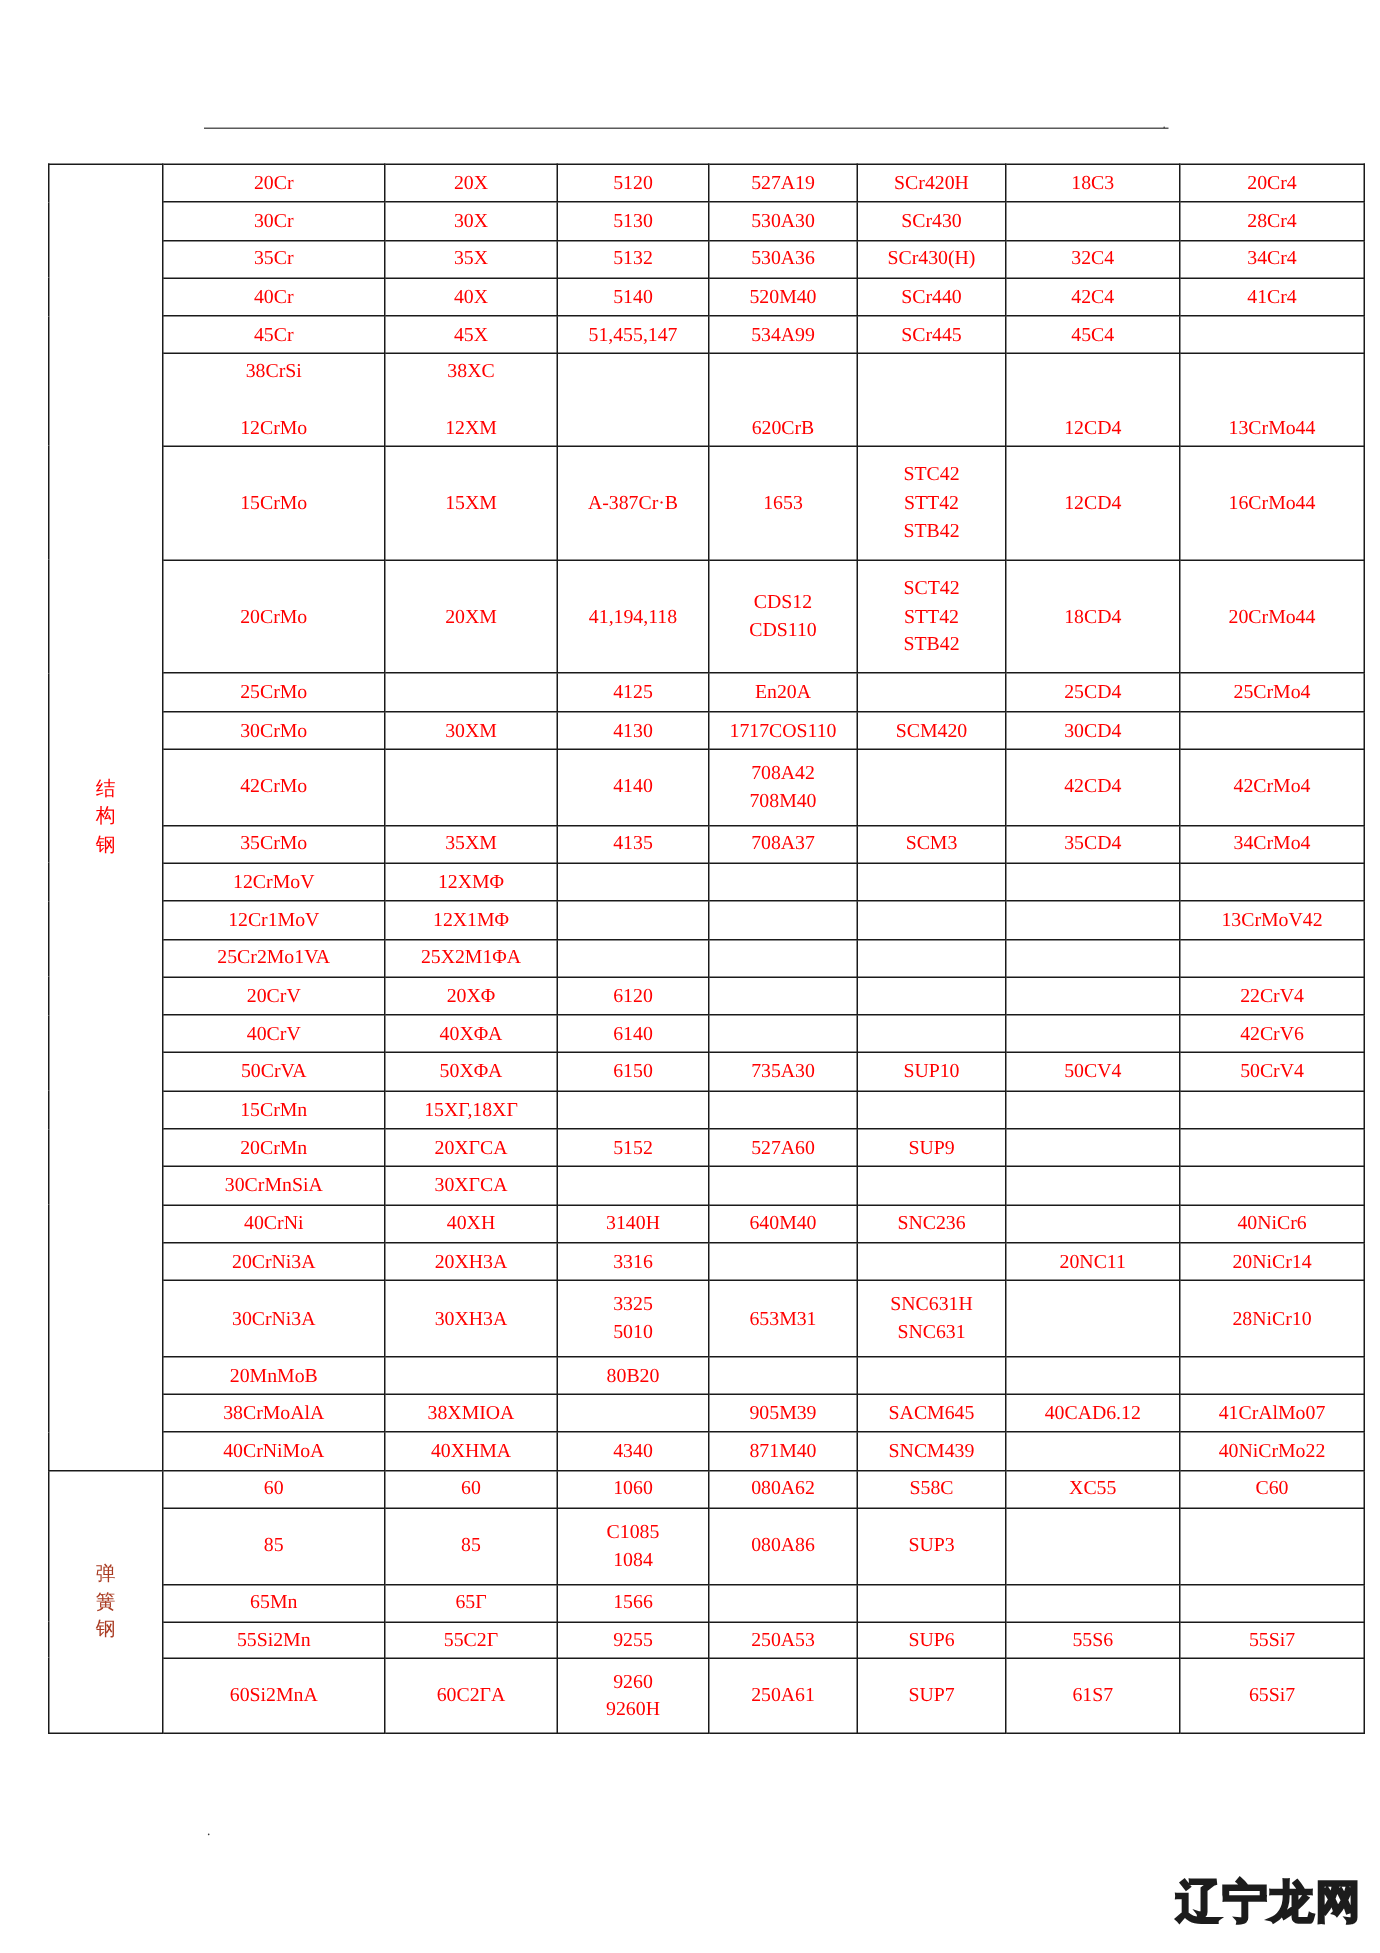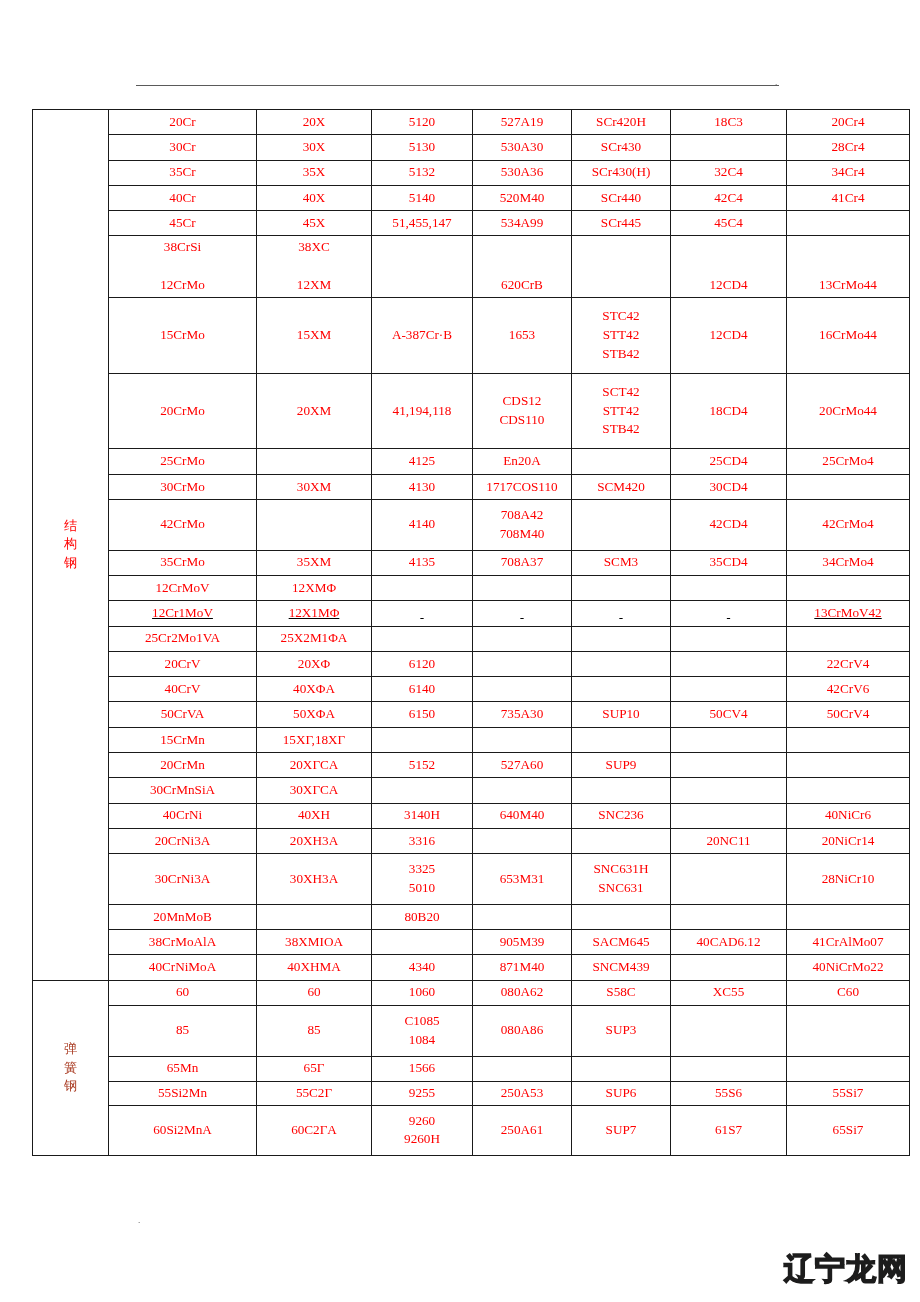--- a/index.html
+++ b/index.html
@@ -606,21 +606,21 @@
               <span class="cell-lines">
                 <em>&nbsp;</em>
               </span>
             </td>
             <td>
               <span class="cell-lines">
                 <em>&nbsp;</em>
               </span>
             </td>
           </tr>
-          <tr class="sec-struct" style="height: 25.3px; text-decoration: underline;">
+          <tr class="sec-struct" style="height: 25.3px;">
             <td>
               <span class="cell-lines">
                 <em>12Cr1MoV</em>
               </span>
             </td>
             <td>
               <span class="cell-lines">
                 <em>12X1MΦ</em>
               </span>
             </td>

